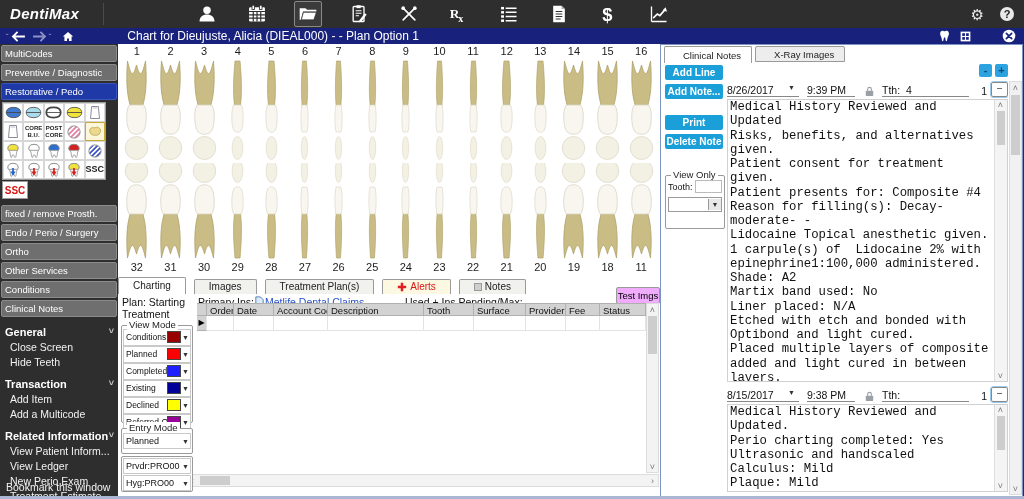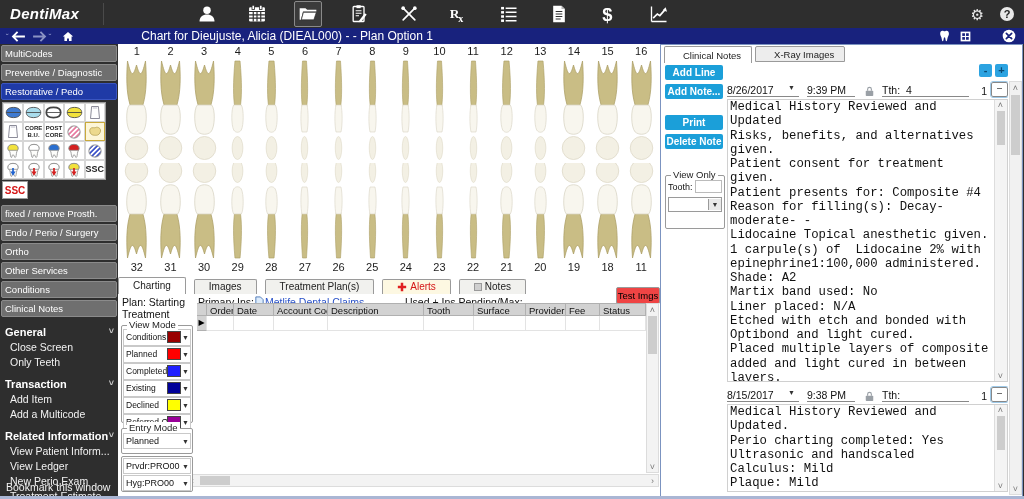--- a/index.html
+++ b/index.html
@@ -15,21 +15,21 @@
   .tb-icon.active{border:1px solid #8a8a8a;background:#3b3b3b;border-radius:2px;}
   #toolbar-right{margin-left:auto;display:flex;gap:16px;margin-right:10px;align-items:center;}
   .gear{color:#e8e8e8;font-size:15px;line-height:15px;}
   .helpc{width:14px;height:14px;border-radius:50%;background:#e8e8e8;color:#222;font-weight:bold;
     font-size:11px;display:flex;align-items:center;justify-content:center;}
   
   #titlebar{position:absolute;left:0;top:28px;width:1024px;height:16px;background:#18227d;
     display:flex;align-items:center;color:#fff;}
   .nav-ic{display:flex;align-items:center;margin-left:6px;gap:2px;}
   .chev{color:#9fa8d8;font-size:8px;}
-  #page-title{font-size:12px;margin-left:66px;}
+  #page-title{font-size:12px;margin-left:52px;}
   #titlebar-right{margin-left:auto;display:flex;align-items:center;gap:6px;margin-right:8px;}
   
   #sidebar{position:absolute;left:0;top:44px;width:118px;height:455px;background:#2e2e2e;color:#e9e9e9;}
   .cat-btn{margin:1px 1px 2px 1px;background:#6f6f6f;border:1px solid #8b8b8b;border-radius:2px;
     color:#fff;font-size:9.5px;padding:2px 3px;height:11px;line-height:11px;white-space:nowrap;overflow:hidden;}
   .cat-btn.sel{background:#1f3aa6;border-color:#3a55c0;}
   #palette{margin:2px 0 0 2px;width:102px;background:#fff;display:grid;
     grid-template-columns:repeat(5,20.4px);grid-auto-rows:19px;border:1px solid #9a9a9a;}
   .pal-cell{border:1px solid #d6d6d6;display:flex;align-items:center;justify-content:center;
     background:#fff;overflow:hidden;}
@@ -56,21 +56,21 @@
   .tab{height:14px;line-height:14px;font-size:10px;color:#222;background:#f1f1ee;border:1px solid #9a9a9a;
     border-bottom:none;border-radius:2px 2px 0 0;padding:0 14px;margin-right:8px;display:flex;align-items:center;gap:3px;}
   .tab.sel{background:#fff;height:16px;font-weight:normal;}
   .tab.alert{background:#fdf8e2;color:#d41616;}
   .tab .sq{width:6px;height:6px;background:#cfcfcf;border:1px solid #9a9a9a;}
   
   #plan-label{position:absolute;left:4px;top:252px;width:78px;font-size:10.5px;color:#111;line-height:12px;}
   #primary-ins{position:absolute;left:80px;top:252px;font-size:10.5px;color:#111;display:flex;gap:0;}
   #ins-link{color:#2a52c8;}
   #used-label{position:absolute;left:287px;top:252px;font-size:10.5px;color:#111;}
-  #test-imgs{position:absolute;left:498px;top:243px;width:42px;height:15px;background:#ef4444;
+  #test-imgs{position:absolute;left:498px;top:243px;width:42px;height:15px;background:#f0abfc;
     border:1px solid #9a9a9a;border-radius:2px;font-size:9.5px;display:flex;align-items:center;justify-content:center;}
   
   #table-header{position:absolute;left:79px;top:259px;width:449px;height:13px;display:flex;border-radius:6px;}
   .th{background:#d2d2d2;border-right:1px solid #b0b0b0;border-top:1px solid #b0b0b0;border-bottom:1px solid #b0b0b0;
     font-size:9.5px;color:#111;padding-left:3px;line-height:13px;white-space:nowrap;overflow:hidden;box-sizing:border-box;}
   #table-row1{position:absolute;left:79px;top:272px;width:449px;height:15px;display:flex;}
   .td{border-right:1px solid #e3e3e3;border-bottom:1px solid #e3e3e3;box-sizing:border-box;height:15px;}
   #row-sel{background:#d2d2d2;border-bottom:1px solid #b0b0b0;color:#000;font-size:8px;line-height:14px;text-align:center;}
   
   .sb{background:#f3f3f3;position:absolute;}
@@ -416,21 +416,21 @@
         <div class="cat-btn">Conditions</div>
         <div class="cat-btn">Clinical Notes</div>
       </div>
     <div id="side-sections">
         <div class="side-section">
           <div class="side-h">
             <span>General</span>
             <span class="sv">˅</span>
           </div>
           <div class="side-item">Close Screen</div>
-          <div class="side-item">Only Teeth</div>
+          <div class="side-item">Hide Teeth</div>
         </div>
         <div class="side-section">
           <div class="side-h">
             <span>Transaction</span>
             <span class="sv">˅</span>
           </div>
           <div class="side-item">Add Item</div>
           <div class="side-item">Add a Multicode</div>
         </div>
         <div class="side-section">

